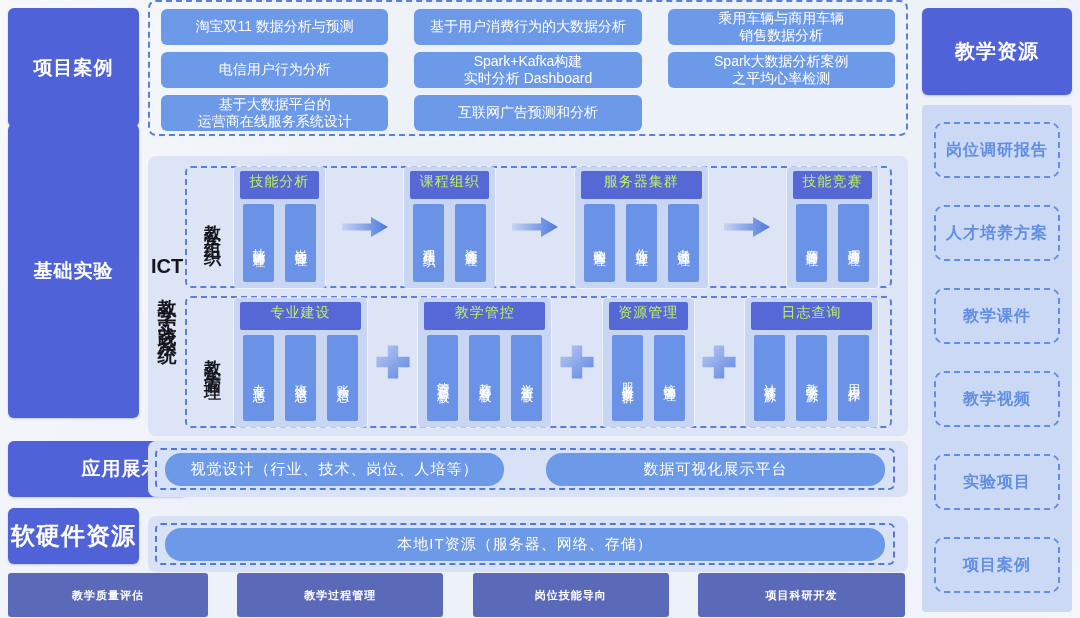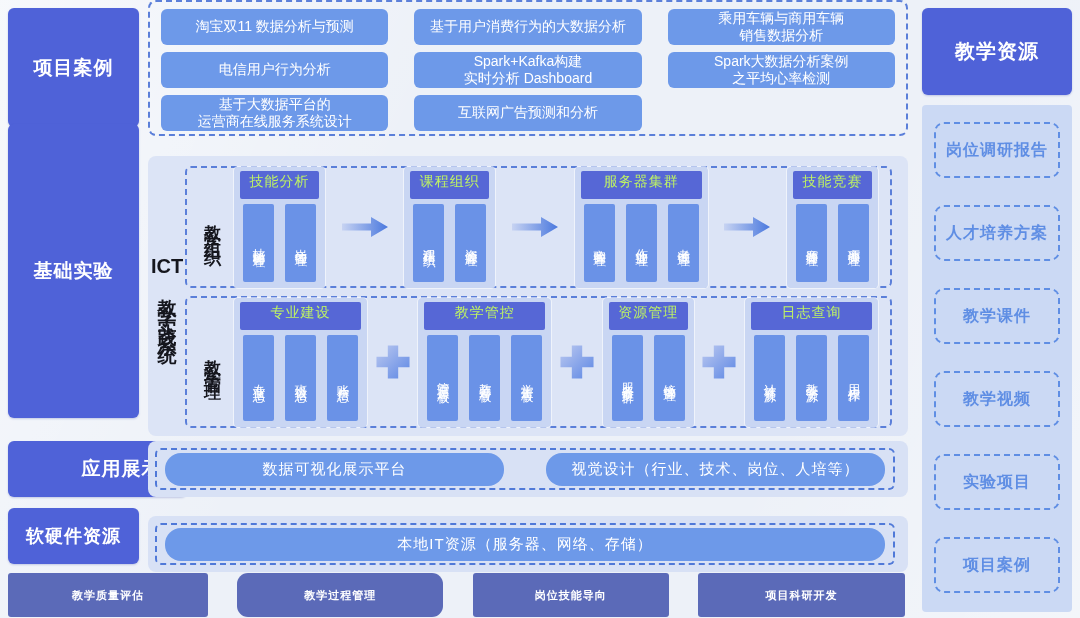--- a/index.html
+++ b/index.html
@@ -21,21 +21,21 @@
     position:absolute;left:8px;width:131px;
     background:#4f62d8;border-radius:6px;
     color:#fff;font-weight:bold;font-size:19px;
     display:flex;align-items:center;justify-content:center;
     box-shadow:0 1px 2px rgba(60,80,170,.25);
     letter-spacing:1px;
   }
   #rail-1{top:8px;height:119px;}
   #rail-2{top:124px;height:294px;}
   #rail-3{top:441px;height:56px;padding-left:48px;}
-  #rail-4{top:508px;height:56px;font-size:18px;}
+  #rail-4{top:508px;height:56px;font-size:24px;}
   
   .top-panel{
     position:absolute;left:148px;top:0;width:760px;height:136px;
     border:2px dashed #5b7fd9;border-radius:8px;box-sizing:border-box;
     display:grid;grid-template-columns:1fr 1fr 1fr;
     column-gap:26px;row-gap:7px;
     padding:7px 11px;
   }
   .case-btn{
     background:#6d99e9;color:#fff;border-radius:6px;
@@ -113,21 +113,21 @@
     position:absolute;left:8px;top:573px;width:897px;height:36px;
     display:flex;justify-content:space-between;
   }
   .footer-btn{
     background:#5b6ab8;color:#fff;border-radius:3px;
     display:flex;align-items:center;justify-content:center;
     font-size:11px;font-weight:bold;letter-spacing:1px;
     height:44px;
   }
   .footer-btn:nth-child(1){width:200px;}
-  .footer-btn:nth-child(2){width:206px;border-radius:11px;}
+  .footer-btn:nth-child(2){width:206px;}
   .footer-btn:nth-child(3){width:196px;}
   .footer-btn:nth-child(4){width:207px;}
   
   .res-header{
     position:absolute;left:922px;top:8px;width:150px;height:87px;
     background:#4f62d8;border-radius:6px;color:#fff;
     font-size:20px;font-weight:bold;letter-spacing:1px;
     display:flex;align-items:center;justify-content:center;
     box-shadow:0 1px 2px rgba(60,80,170,.25);
   }
@@ -359,22 +359,22 @@
           <div class="vitem">
               <span class="vtext">用户操作</span>
             </div>
         </div>
       </div>
     </div>
   </div>
 
   <div class="band-panel" id="band-app">
     <div class="band-dash">
+      <div class="band-btn">视觉设计（行业、技术、岗位、人培等）</div>
       <div class="band-btn">数据可视化展示平台</div>
-      <div class="band-btn">视觉设计（行业、技术、岗位、人培等）</div>
     </div>
   </div>
 
   <div class="band-panel" id="band-hw">
     <div class="band-dash">
       <div class="band-btn">本地IT资源（服务器、网络、存储）</div>
     </div>
   </div>
 
   <div class="footer">

